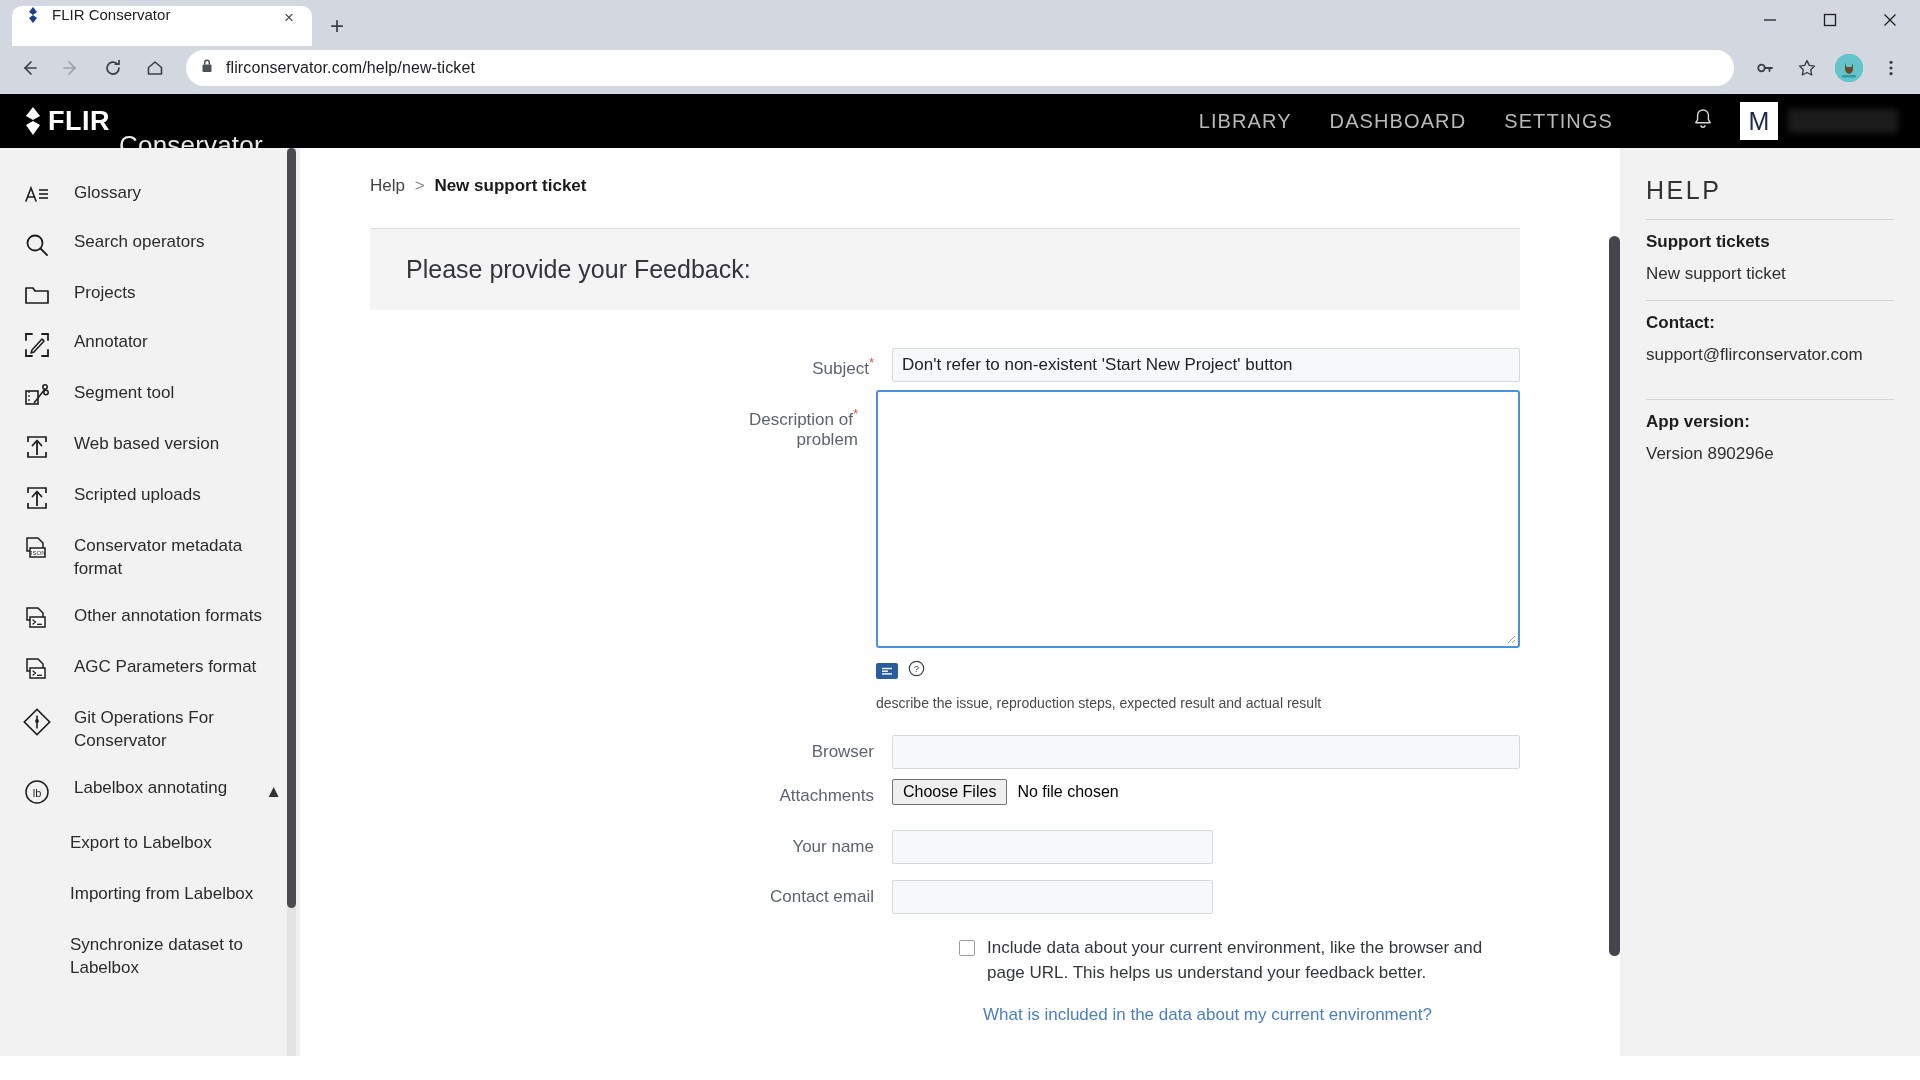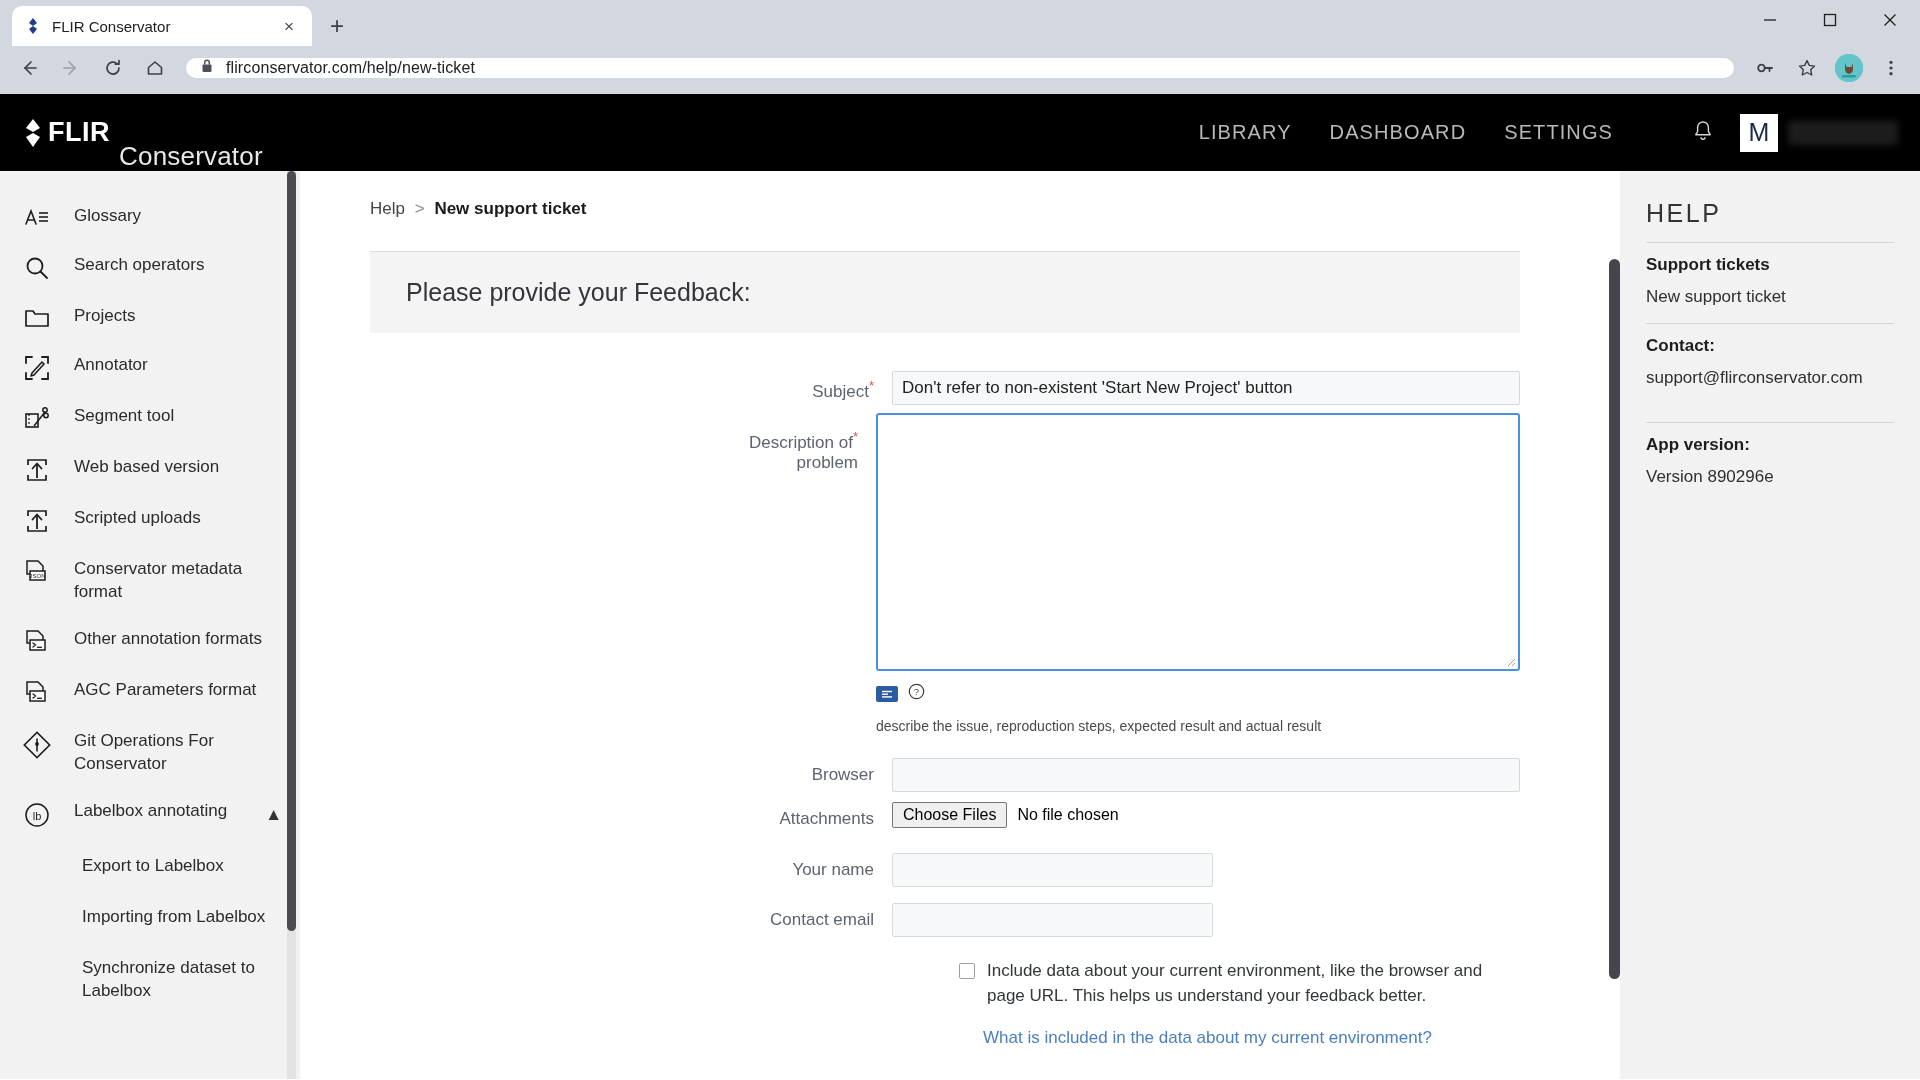--- a/index.html
+++ b/index.html
@@ -11,21 +11,21 @@
   }
 
   
   .browser-chrome { width: 1920px; background: #d3d7df; }
 
   .tabstrip {
     height: 46px; display: flex; align-items: flex-end;
     padding-left: 12px; position: relative;
   }
   .tab {
-    display: flex; align-items: center; gap: 10px;
+    display: flex; align-items: flex-start; gap: 10px;
     height: 40px; width: 300px;
     background: #ffffff;
     border-radius: 10px 10px 0 0;
     padding: 0 12px;
     position: relative;
   }
   .tab-favicon { width: 18px; height: 18px; flex: 0 0 18px; }
   .tab-title {
     font-size: 15px; color: #202124;
     white-space: nowrap; overflow: hidden; text-overflow: ellipsis;
@@ -57,35 +57,35 @@
     height: 48px; display: flex; align-items: center;
     gap: 4px; padding: 0 10px 4px 10px; background: #d3d7df;
   }
   .tbtn {
     width: 38px; height: 38px; border-radius: 50%;
     display: flex; align-items: center; justify-content: center;
     color: #3c4043; flex: 0 0 38px;
   }
   .tbtn.disabled { color: #9aa0a6; }
   .omnibox {
-    flex: 1; height: 20px; background: #ffffff;
+    flex: 1; height: 36px; background: #ffffff;
     border-radius: 18px; display: flex; align-items: center;
     gap: 12px; padding: 0 14px; margin: 0 8px;
   }
   .omnibox-url { font-size: 16px; color: #202124; letter-spacing: .1px; }
   .omni-right { display: flex; align-items: center; gap: 4px; }
   .profile-pic {
     width: 28px; height: 28px; border-radius: 50%;
     background: #5bc3c9; display:flex; align-items:center; justify-content:center;
     overflow:hidden;
   }
 
   
   .app-header {
-    height: 77px; background: #000000;
+    height: 54px; background: #000000;
     display: flex; align-items: center;
     padding: 0 22px 0 20px;
   }
   .brand { display: flex; align-items: center; gap: 0px; }
   .brand-flir {
     color: #ffffff; font-size: 27px; font-weight: bold;
     letter-spacing: .5px; font-family: "Liberation Sans", sans-serif;
   }
   .brand-sub {
     color: #e8e8e8; font-size: 26px; font-weight: 300;
@@ -128,21 +128,21 @@
   }
   .side-icon {
     width: 30px; flex: 0 0 30px; display: flex;
     align-items: flex-start; justify-content: center;
     padding-top: 1px;
   }
   .side-label { flex: 1; }
   .side-caret { margin-left: auto; color: #333; padding-top: 4px; }
   .side-sub {
     padding: 14px 18px 14px 70px;
-    font-size: 17px; color: #2b2b2b; line-height: 1.35; margin-left: 12px;
+    font-size: 17px; color: #2b2b2b; line-height: 1.35;
   }
   .sidebar-scrollbar {
     position: absolute; right: 4px; top: 0;
     width: 9px; height: 760px;
     background: #4b4b52; border-radius: 5px;
   }
   .sidebar-track {
     position: absolute; right: 4px; top: 0;
     width: 9px; height: 100%; background: #e3e3e3;
   }

